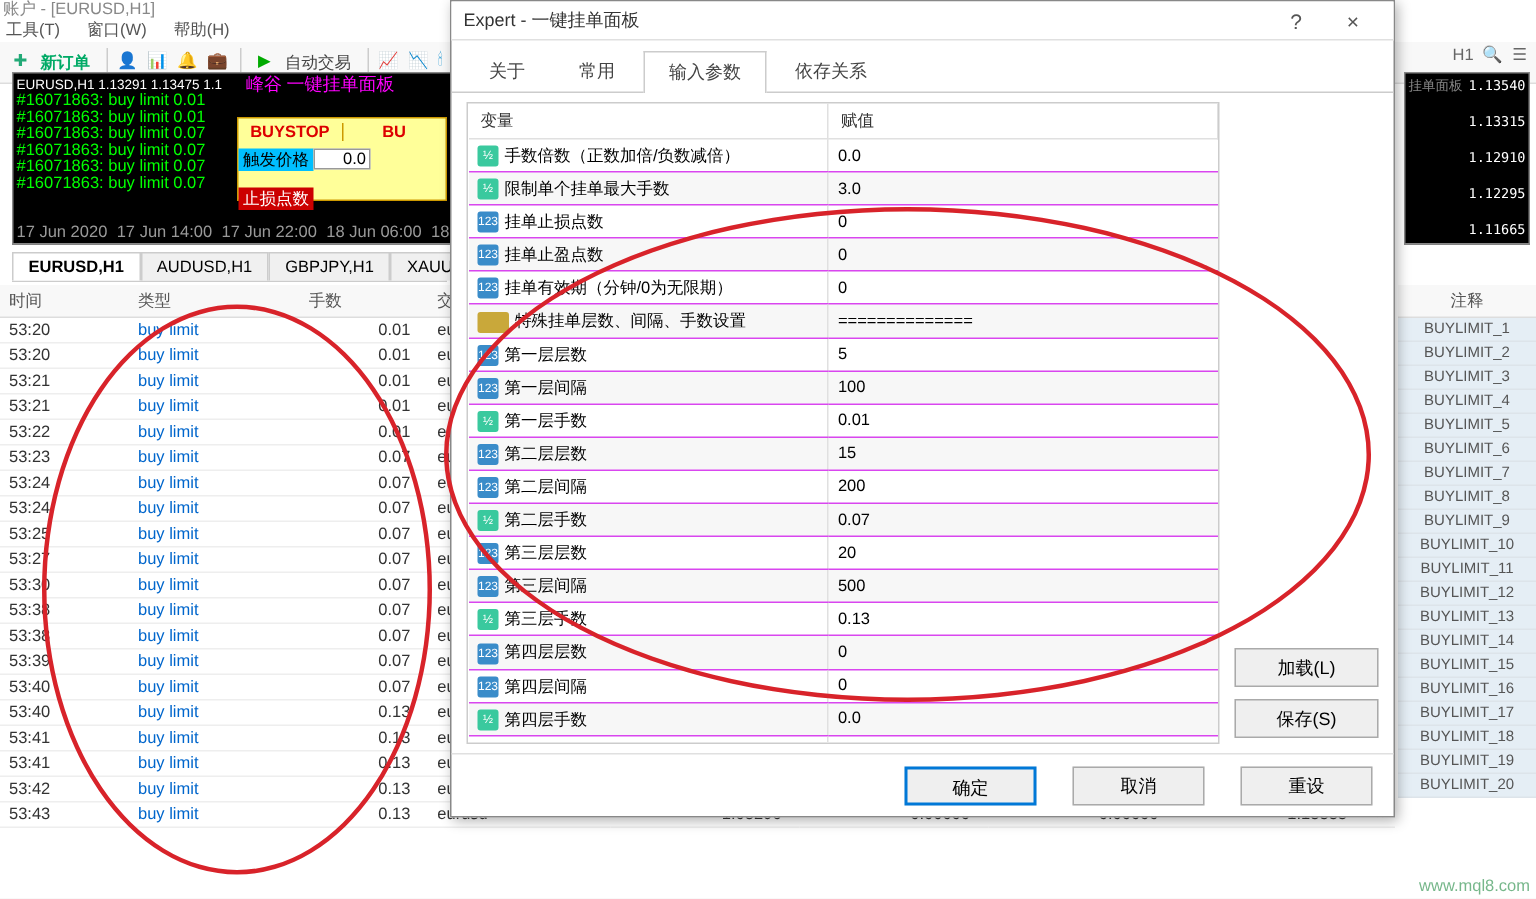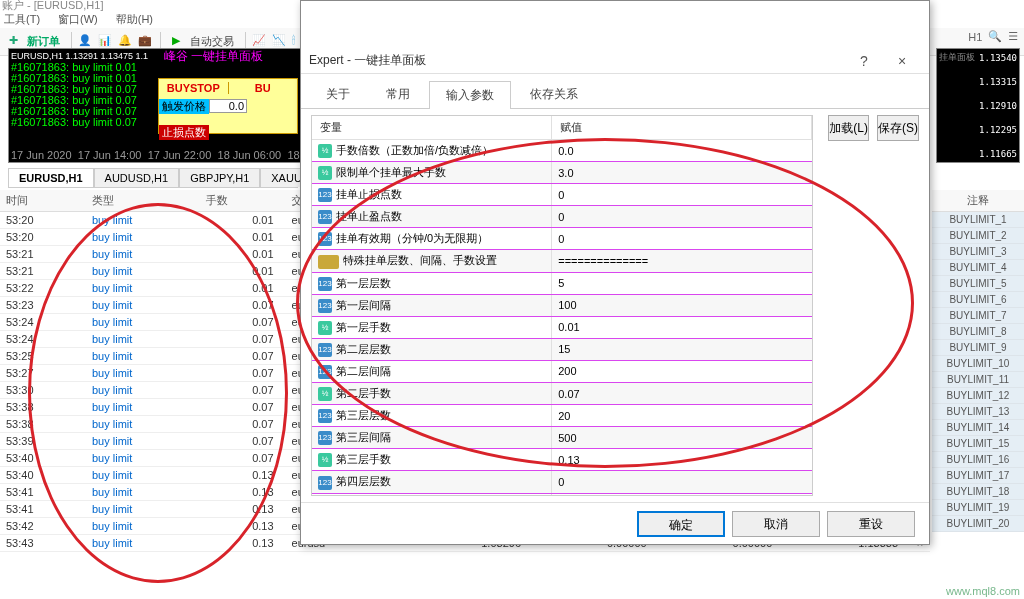--- a/index.html
+++ b/index.html
@@ -58,21 +58,21 @@
     
     .comment-col { position: absolute; top: 190px; right: 0; width: 92px; }
     .comment-col .hdr { padding: 3px 6px; background: #f8f8f8; border-bottom: 1px solid #ddd; text-align: center; color: #555; }
     .comment-col .cell { padding: 2px 6px; background: #e5eef5; border-bottom: 1px solid #dde4ea; color: #555; font-size: 10px; text-align: center; }
     
     
     .tr-tools { position: absolute; top: 30px; right: 6px; display: flex; gap: 6px; align-items: center; color: #666; }
     
     
     .dialog { position: absolute; left: 300px; top: 0; width: 630px; height: 545px; background: #fff; border: 1px solid #888; box-shadow: 2px 2px 8px rgba(0,0,0,0.3); z-index: 10; display: flex; flex-direction: column; }
-    .dlg-title { height: 26px; background: #fff; display: flex; align-items: center; padding: 0 8px; border-bottom: 1px solid #e0e0e0; margin-top: 47px; }
+    .dlg-title { height: 26px; background: #fff; display: flex; align-items: center; padding: 0 8px; border-bottom: 1px solid #e0e0e0; }
     .dlg-title-text { flex: 1; font-size: 12px; color: #333; }
     .dlg-title-btns { display: flex; gap: 0; }
     .dlg-title-btns div { width: 38px; height: 24px; text-align: center; line-height: 24px; font-size: 14px; color: #555; }
     .dlg-title-btns div.close { }
     
     .dlg-tabs { display: flex; border-bottom: 1px solid #ccc; padding: 6px 8px 0 8px; gap: 2px; }
     .dlg-tab { padding: 5px 16px; font-size: 12px; color: #444; border: 1px solid transparent; border-bottom: none; }
     .dlg-tab.active { border-color: #ccc; background: #fff; position: relative; top: 1px; }
     
     .dlg-body { flex: 1; padding: 6px 10px; display: flex; gap: 10px; overflow: hidden; }
@@ -80,25 +80,25 @@
     .param-table { width: 100%; border-collapse: collapse; }
     .param-table th { text-align: left; padding: 4px 8px; background: #fff; border-bottom: 1px solid #e0e0e0; border-right: 1px solid #e0e0e0; font-weight: normal; color: #333; position: sticky; top: 0; }
     .param-table td { padding: 3px 6px; border-bottom: 1px solid #d946ef; }
     .param-table tr:nth-child(even) td { background: #f7f7f7; }
     .param-table td.var { border-right: 1px solid #e0e0e0; width: 48%; }
     .pico { display: inline-block; width: 14px; height: 14px; margin-right: 4px; vertical-align: middle; font-size: 8px; line-height: 14px; text-align: center; color: #fff; border-radius: 2px; }
     .pico.dbl { background: #3ac99e; }
     .pico.int { background: #3a8cc9; }
     .pico.str { background: #c9a83a; padding-left: 21px; }
     
-    .side-btns { width: 96px; display: flex; flex-direction: row; gap: 8px; justify-content: flex-end; padding-bottom: 4px; }
+    .side-btns { width: 96px; display: flex; flex-direction: column; gap: 8px; justify-content: flex-end; padding-bottom: 4px; }
     .win-btn { height: 26px; border: 1px solid #aaa; background: #efefef; text-align: center; line-height: 24px; font-size: 12px; cursor: pointer; }
     .win-btn.primary { border: 2px solid #0078d7; }
     
-    .dlg-footer { height: 42px; border-top: 1px solid #e0e0e0; display: flex; justify-content: flex-end; align-items: center; gap: 7px; padding: 0 14px; }
+    .dlg-footer { height: 42px; border-top: 1px solid #e0e0e0; display: flex; justify-content: flex-end; align-items: center; gap: 24px; padding: 0 14px; }
     .dlg-footer .win-btn { width: 88px; }
     
     
     .anno-ellipse { position: absolute; border: 3px solid #d8232a; border-radius: 50%; pointer-events: none; z-index: 20; }
     .ellipse1 { left: 28px; top: 203px; width: 260px; height: 380px; }
     .ellipse2 { left: 296px; top: 138px; width: 618px; height: 330px; }
     
     .watermark { position: absolute; right: 4px; bottom: 2px; color: #3d995a; font-size: 11px; z-index: 30; opacity: .7; font-family: Arial; }
     
     

